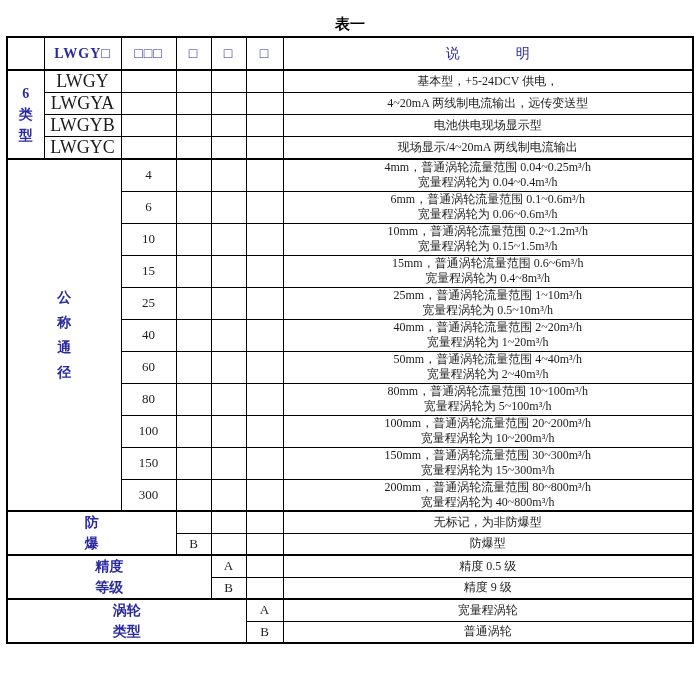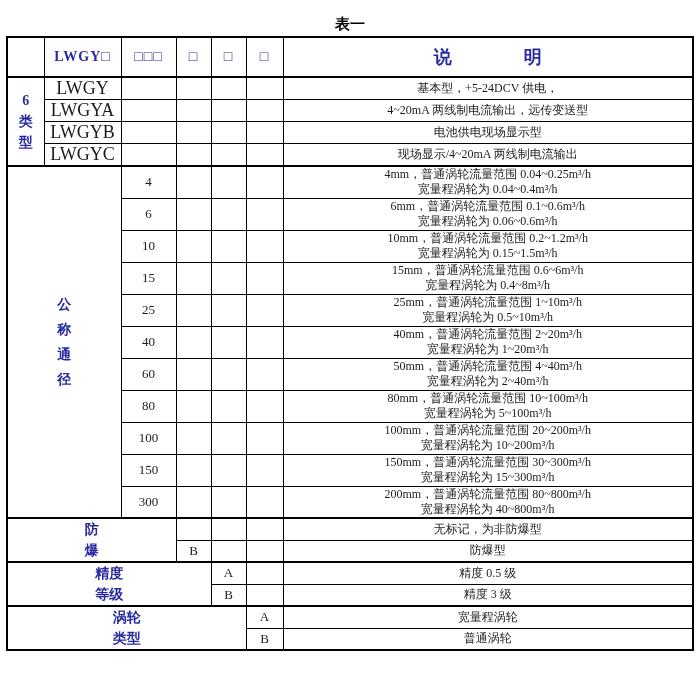--- a/index.html
+++ b/index.html
@@ -32,35 +32,35 @@
     margin: 2px 0 0 6px;
     border: 2px solid var(--border);
   }
   td, th {
     border: 1px solid var(--border);
     padding: 0 2px;
     text-align: center;
     vertical-align: middle;
     overflow: hidden;
   }
-  tr.header-row { height: 40px; }
+  tr.header-row { height: 33px; }
   tr.type-row { height: 18px; }
   tr.size-row { height: 32px; }
   tr.small-row { height: 22px; }
   tr.section-top td, tr.section-top th { border-top-width: 2px; }
   th.code-head {
     color: var(--accent);
     font-weight: bold;
     font-size: 14px;
     letter-spacing: 1px;
   }
   th.desc-head {
     color: var(--accent);
-    font-weight: bold;
-    font-size: 18px;
+    font-weight: normal;
+    font-size: 14px;
     margin-top: 40px;
   }
   td.group-label {
     color: var(--accent);
     font-weight: bold;
     font-size: 14px;
     white-space: pre-line;
     line-height: 21px;
   }
   td.group-label.tall { line-height: 25px; }
@@ -247,21 +247,21 @@
   <tr class="small-row section-top">
     <td class="group-label" colspan="4" rowspan="2">精度
 等级</td>
     <td class="letter-code">A</td>
     <td class="empty"></td>
     <td class="desc">精度 0.5 级</td>
   </tr>
   <tr class="small-row">
     <td class="letter-code">B</td>
     <td class="empty"></td>
-    <td class="desc">精度 3 级</td>
+    <td class="desc">精度 9 级</td>
   </tr>
 
   <tr class="small-row section-top">
     <td class="group-label" colspan="5" rowspan="2">涡轮
 类型</td>
     <td class="letter-code">A</td>
     <td class="desc">宽量程涡轮</td>
   </tr>
   <tr class="small-row">
     <td class="letter-code">B</td>

